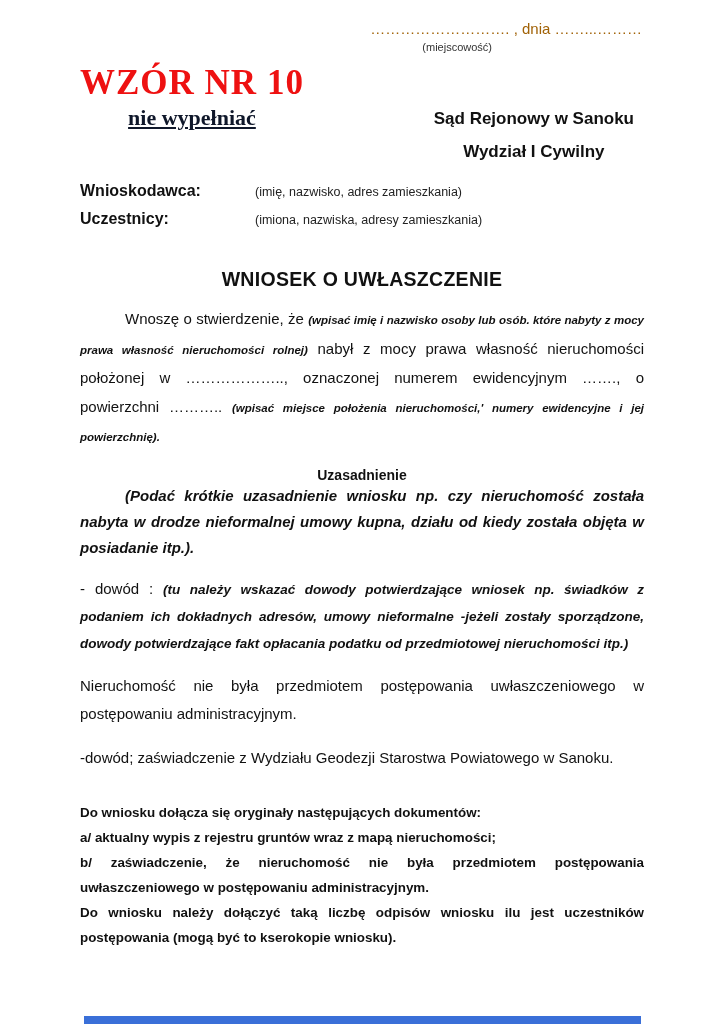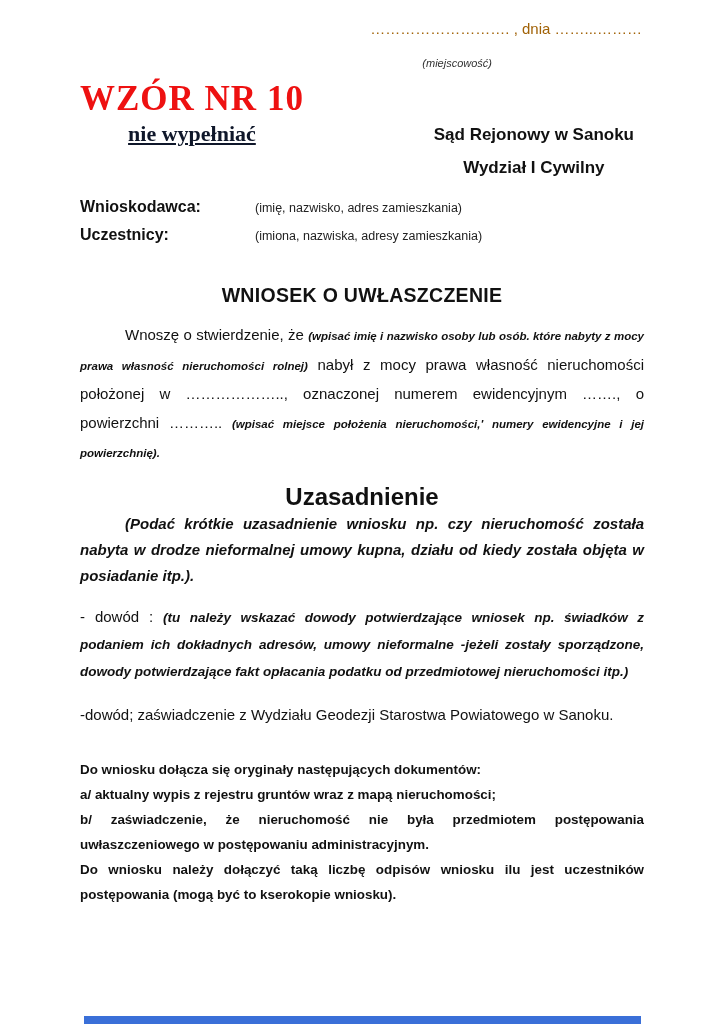--- a/index.html
+++ b/index.html
@@ -7,39 +7,39 @@
     position:relative;
     width:724px;height:1024px;
     background:#ffffff;
     font-family:"Liberation Sans","DejaVu Sans",sans-serif;
     color:#111;
     overflow:hidden;
     box-sizing:border-box;
   }
   
   .date-block{padding-top:20px;text-align:right;padding-right:82px;font-size:15px;color:#a16207;}
-  .place-caption{text-align:right;padding-right:232px;font-size:11px;font-style:italic;color:#333;margin-top:20px;}
+  .place-caption{text-align:right;padding-right:232px;font-size:11px;color:#333;margin-top:4px;}
   
   .header-row{display:flex;margin-top:12px;gap:32px;}
   .stamp{margin-left:80px;text-align:center;font-family:"Liberation Serif","DejaVu Serif",serif;}
   .stamp-title{font-size:35px;font-weight:bold;letter-spacing:1px;line-height:36px;}
   .stamp-sub{font-size:22px;font-weight:bold;text-decoration:underline;margin-top:4px;}
   .court{margin-left:auto;margin-right:90px;margin-top:37px;text-align:center;font-weight:bold;font-size:17px;line-height:33px;}
   
   .parties{margin-left:80px;margin-top:14px;}
   .party-row{display:flex;align-items:baseline;height:28px;}
   .party-label{width:175px;font-weight:bold;font-size:16px;}
   .party-hint{font-size:12.5px;color:#222;}
   
   .doc-title{text-align:center;font-weight:bold;font-size:19.5px;margin-top:30px;letter-spacing:.3px;}
   
   .body-col{margin:0 80px;width:564px;box-sizing:border-box;}
   .p-intro{margin-top:14px;font-size:15px;line-height:28.5px;text-align:justify;text-indent:45px;}
   .hint-inline{font-size:11.5px;font-weight:bold;font-style:italic;}
-  .h-uzasadnienie{text-align:center;font-weight:bold;font-size:24px;margin-top:8px;}
+  .h-uzasadnienie{text-align:center;font-weight:bold;font-size:14px;margin-top:8px;}
   .p-hint{margin-top:0;font-size:15px;font-weight:bold;font-style:italic;line-height:26px;text-align:justify;text-indent:45px;}
   .p-evidence{margin-top:2px;font-size:15px;line-height:26px;text-align:justify;}
   .p-evidence .hint-inline{font-size:13.5px;}
   .p-statement{margin-top:4px;font-size:15px;line-height:28px;text-align:justify;}
   .p-note{margin-top:16px;font-size:15px;line-height:28px;}
   .instructions{margin-top:28px;font-size:13.4px;font-weight:bold;line-height:25px;}
   .instructions p{margin:0;text-align:justify;}
   
   .footer-bar{position:absolute;bottom:0;left:84px;right:83px;height:8px;}
 </style>
@@ -78,20 +78,21 @@
   <div class="body-col">
 
     <p class="p-intro"><span>Wnoszę o stwierdzenie, że </span><span class="hint-inline">(wpisać imię i nazwisko osoby lub osób. które nabyty z mocy prawa własność nieruchomości rolnej)</span><span> nabył z mocy prawa własność nieruchomości położonej w ……………….., oznaczonej numerem ewidencyjnym ……., o powierzchni ……….. </span><span class="hint-inline">(wpisać miejsce położenia nieruchomości,' numery ewidencyjne i jej powierzchnię).</span></p>
 
     <div class="h-uzasadnienie">Uzasadnienie</div>
 
     <p class="p-hint">(Podać krótkie uzasadnienie wniosku np. czy nieruchomość została nabyta w drodze nieformalnej umowy kupna, działu od kiedy została objęta w posiadanie itp.).</p>
 
     <p class="p-evidence"><span>- dowód : </span><span class="hint-inline">(tu należy wskazać dowody potwierdzające wniosek np. świadków z podaniem ich dokładnych adresów, umowy nieformalne -jeżeli zostały sporządzone, dowody potwierdzające fakt opłacania podatku od przedmiotowej nieruchomości itp.)</span></p>
 
+    <p class="p-statement">Nieruchomość nie była przedmiotem postępowania uwłaszczeniowego w postępowaniu administracyjnym.</p>
 
     <p class="p-note">-dowód; zaświadczenie z Wydziału Geodezji Starostwa Powiatowego w Sanoku.</p>
 
     <div class="instructions">
       <p>Do wniosku dołącza się oryginały następujących dokumentów:</p>
       <p>a/ aktualny wypis z rejestru gruntów wraz z mapą nieruchomości;</p>
       <p>b/ zaświadczenie, że nieruchomość nie była przedmiotem postępowania uwłaszczeniowego w postępowaniu administracyjnym.</p>
       <p>Do wniosku należy dołączyć taką liczbę odpisów wniosku ilu jest uczestników postępowania (mogą być to kserokopie wniosku).</p>
 
     </div>

